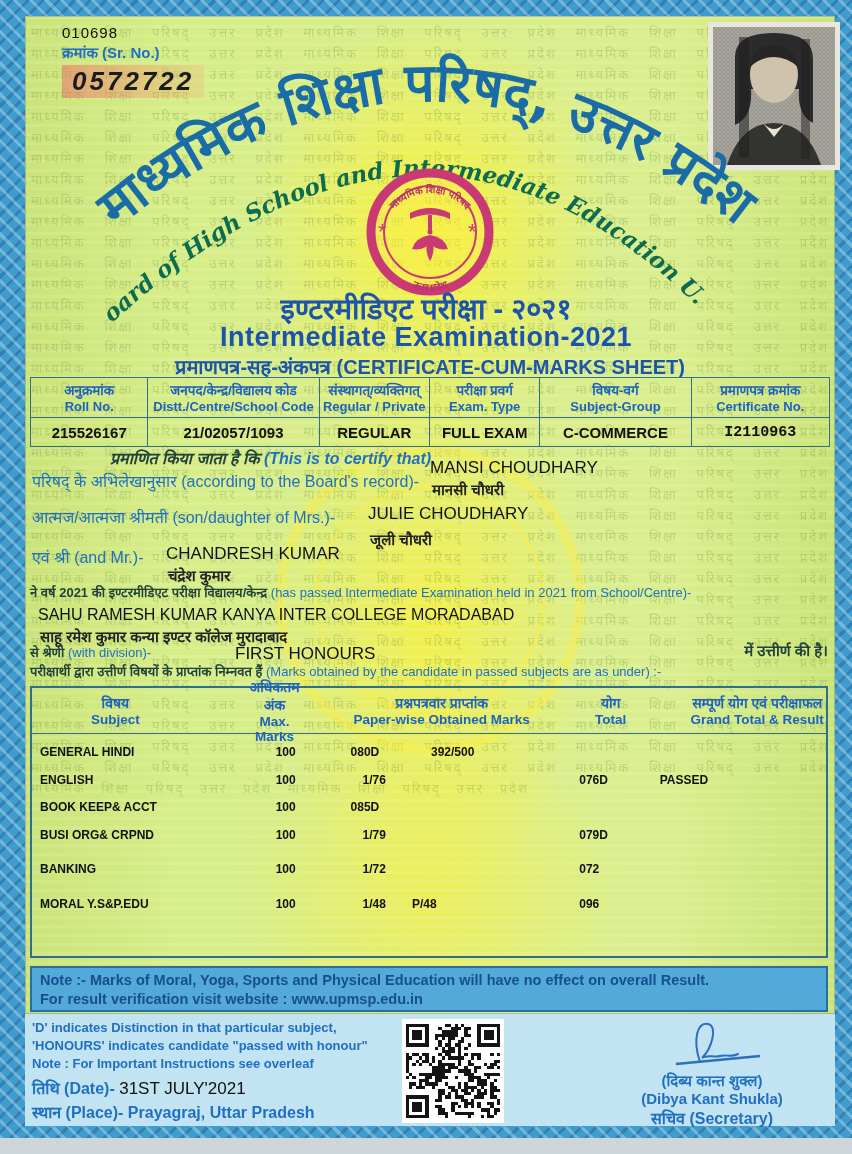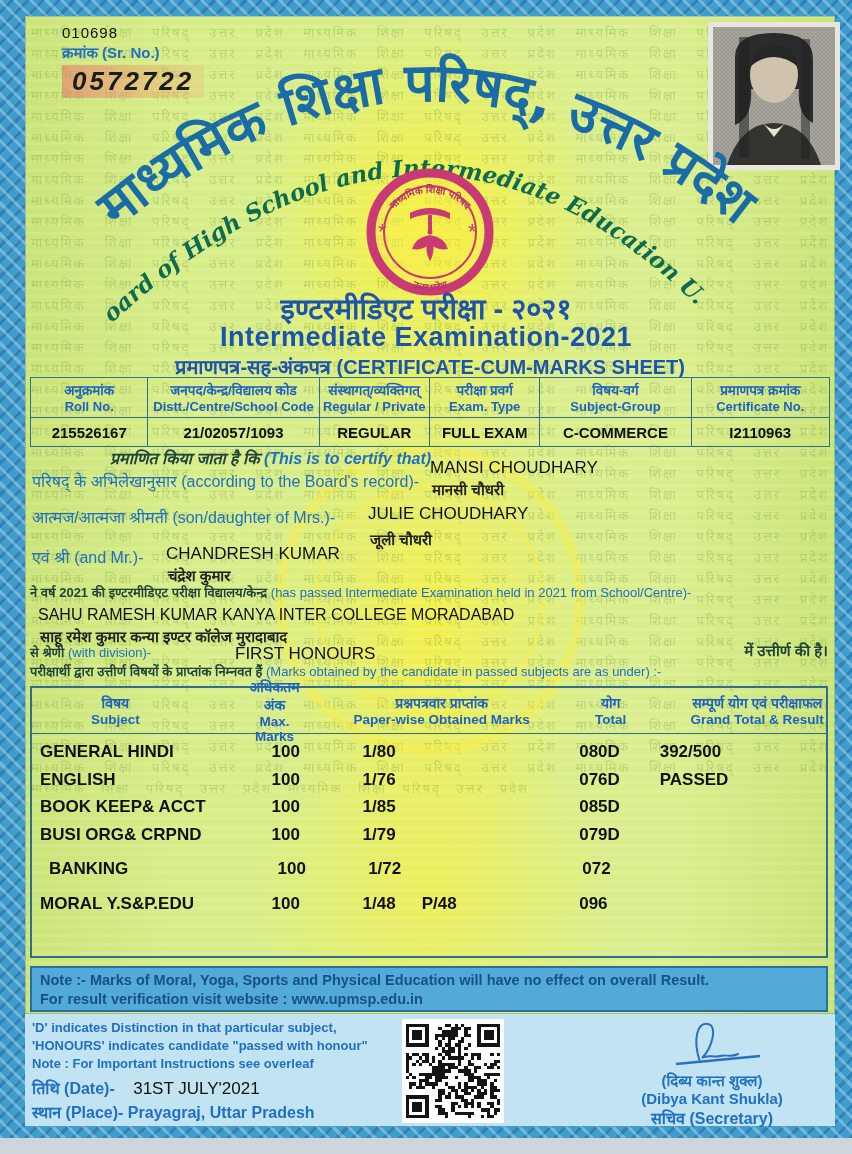--- a/index.html
+++ b/index.html
@@ -38,21 +38,21 @@
     border-bottom:1.5px solid #2e6f8f; color:#1e62c0; font-weight:bold; }
   .ihead .h1{ font-size:13.5px; line-height:17px; }
   .ihead .h2{ font-size:13px; line-height:15px; }
   .ival{ height:28px; display:flex; align-items:center; justify-content:center; font-size:15px; font-weight:bold; color:#111; }
   
   .mtable{ position:absolute; left:30px; top:686px; width:798px; height:272px; border:2px solid #2e6f8f; }
   .mhead{ position:absolute; left:0; right:0; top:0; height:46px; border-bottom:1.5px solid #2e6f8f; display:flex;gap:40px; }
   .mhc{ display:flex; flex-direction:column; justify-content:center; text-align:center; color:#1e62c0; font-weight:bold; }
   .mhc .h1{ font-size:14px; line-height:18px; }
   .mhc .h2{ font-size:13.5px; line-height:15px; }
-  .mrow{ position:absolute; left:0; right:0; height:24px; display:flex; font-size:17px; font-weight:bold; color:#111; line-height:24px; }
+  .mrow{ position:absolute; left:0; right:0; height:24px; display:flex; font-size:12px; font-weight:bold; color:#111; line-height:24px; }
   .c-sub{ width:26.3%; padding-left:8px; }
   .c-max{ width:11.3%; text-align:center; }
   .c-pap{ width:28.8%; padding-left:32px; }
   .c-tot{ width:11.9%; padding-left:20px; }
   .c-grd{ width:21.7%; padding-left:6px; }
   .p2{ display:inline-block; margin-left:26px; }
   .notebox{ position:absolute; left:30px; top:966px; width:798px; height:46px; background:#53a9d8;
     border:2px solid #2a6da0; color:#174f91; font-size:14.5px; font-weight:bold; padding:3px 8px; line-height:19px; }
   .photo{ position:absolute; left:708px; top:22px; width:132px; height:148px; background:#e9e7dd; padding:5px; }
   .serial-no{ font-size:26px; font-weight:bold; letter-spacing:3px; color:#1c1c1c; padding:1px 10px;
@@ -176,21 +176,21 @@
           <span class="h1">विषय-वर्ग</span>
           <span class="h2">Subject-Group</span>
         </div>
       <div class="ival">C-COMMERCE</div>
     </div>
     <div class="icol" style="width:17.3%;">
       <div class="ihead">
           <span class="h1">प्रमाणपत्र क्रमांक</span>
           <span class="h2">Certificate No.</span>
         </div>
-      <div class="ival" style="font-family:Liberation Sans, sans-serif;">I2110963</div>
+      <div class="ival" style="font-family:Liberation Mono, monospace;">I2110963</div>
     </div>
   </div>
 
   <div class="abs lbl16" style="left:110px; top:447px; font-style:italic; font-weight:bold;">
     <span class="dk">प्रमाणित किया जाता है कि</span>
     <span class="bl">(This is to certify that)</span>
   </div>
   <div class="abs bl lbl16" style="left:32px; top:470px;">
     <span>परिषद् के अभिलेखानुसार</span>
     <span>(according to the Board's record)-</span>
@@ -251,46 +251,44 @@
         </div>
       <div class="mhc c-grd" style="padding-left:0;">
           <span class="h1">सम्पूर्ण योग एवं परीक्षाफल</span>
           <span class="h2">Grand Total &amp; Result</span>
         </div>
     </div>
 
     <div class="mrow" style="top:52px;">
       <div class="c-sub">GENERAL HINDI</div>
       <div class="c-max">100</div>
-      <div class="c-pap"><span>1/80</span></div>
       <div class="c-tot">080D</div>
       <div class="c-grd">392/500</div>
     </div>
     <div class="mrow" style="top:80px;">
       <div class="c-sub">ENGLISH</div>
       <div class="c-max">100</div>
       <div class="c-pap"><span>1/76</span></div>
       <div class="c-tot">076D</div>
       <div class="c-grd">PASSED</div>
     </div>
     <div class="mrow" style="top:107px;">
       <div class="c-sub">BOOK KEEP&amp; ACCT</div>
       <div class="c-max">100</div>
-      <div class="c-pap"><span>1/85</span></div>
       <div class="c-tot">085D</div>
       <div class="c-grd"></div>
     </div>
     <div class="mrow" style="top:135px;">
       <div class="c-sub">BUSI ORG&amp; CRPND</div>
       <div class="c-max">100</div>
       <div class="c-pap"><span>1/79</span></div>
       <div class="c-tot">079D</div>
       <div class="c-grd"></div>
     </div>
-    <div class="mrow" style="top:169px;margin-left:9px;">
+    <div class="mrow" style="top:169px;">
       <div class="c-sub">BANKING</div>
       <div class="c-max">100</div>
       <div class="c-pap"><span>1/72</span></div>
       <div class="c-tot">072</div>
       <div class="c-grd"></div>
     </div>
     <div class="mrow" style="top:204px;">
       <div class="c-sub">MORAL Y.S&amp;P.EDU</div>
       <div class="c-max">100</div>
       <div class="c-pap"><span>1/48</span><span class="p2">P/48</span></div>
@@ -303,21 +301,21 @@
     <div>Note :- Marks of Moral, Yoga, Sports and Physical Education will have no effect on overall Result.</div>
     <div>For result verification visit website : www.upmsp.edu.in</div>
   </div>
 
   <div class="abs bl lbl15" style="left:32px; top:1020px; font-weight:bold;">'D' indicates Distinction in that particular subject,</div>
   <div class="abs bl lbl15" style="left:32px; top:1038px; font-weight:bold;">'HONOURS' indicates candidate "passed with honour"</div>
   <div class="abs bl lbl15" style="left:32px; top:1056px; font-weight:bold;">Note : For Important Instructions see overleaf</div>
 
   <div class="abs" style="left:32px; top:1077px;">
     <span class="bl" style="font-size:16px; font-weight:bold;">तिथि (Date)-</span>
-    <span class="blk" style="font-size:17px; margin-left:14px;">31ST JULY'2021</span>
+    <span class="blk" style="font-size:17px; ">31ST JULY'2021</span>
   </div>
   <div class="abs" style="left:32px; top:1101px;">
     <span class="bl" style="font-size:16px; font-weight:bold;">स्थान (Place)-</span>
     <span class="bl" style="font-size:16px; font-weight:bold;">Prayagraj, Uttar Pradesh</span>
   </div>
 
   <div class="qr">
     <svg width="94" height="96" viewBox="0 0 29 29" shape-rendering="crispEdges">
       <rect width="29" height="29" fill="#fff"></rect>
       <path id="qr-modules" fill="#141414" d="M12 0h1v1h-1zM13 0h1v1h-1zM15 0h1v1h-1zM17 0h1v1h-1zM10 1h1v1h-1zM14 1h1v1h-1zM15 1h1v1h-1zM16 1h1v1h-1zM18 1h1v1h-1zM19 1h1v1h-1zM11 2h1v1h-1zM12 2h1v1h-1zM13 2h1v1h-1zM14 2h1v1h-1zM15 2h1v1h-1zM18 2h1v1h-1zM9 3h1v1h-1zM10 3h1v1h-1zM11 3h1v1h-1zM12 3h1v1h-1zM13 3h1v1h-1zM14 3h1v1h-1zM15 3h1v1h-1zM18 3h1v1h-1zM19 3h1v1h-1zM9 4h1v1h-1zM11 4h1v1h-1zM13 4h1v1h-1zM14 4h1v1h-1zM17 4h1v1h-1zM10 5h1v1h-1zM13 5h1v1h-1zM16 5h1v1h-1zM17 5h1v1h-1zM10 6h1v1h-1zM12 6h1v1h-1zM13 6h1v1h-1zM15 6h1v1h-1zM16 6h1v1h-1zM19 6h1v1h-1zM9 7h1v1h-1zM11 7h1v1h-1zM13 7h1v1h-1zM14 7h1v1h-1zM16 7h1v1h-1zM18 7h1v1h-1zM11 8h1v1h-1zM12 8h1v1h-1zM13 8h1v1h-1zM14 8h1v1h-1zM16 8h1v1h-1zM0 9h1v1h-1zM2 9h1v1h-1zM3 9h1v1h-1zM5 9h1v1h-1zM6 9h1v1h-1zM10 9h1v1h-1zM12 9h1v1h-1zM13 9h1v1h-1zM16 9h1v1h-1zM18 9h1v1h-1zM20 9h1v1h-1zM21 9h1v1h-1zM22 9h1v1h-1zM26 9h1v1h-1zM28 9h1v1h-1zM0 10h1v1h-1zM1 10h1v1h-1zM4 10h1v1h-1zM6 10h1v1h-1zM8 10h1v1h-1zM11 10h1v1h-1zM13 10h1v1h-1zM14 10h1v1h-1zM15 10h1v1h-1zM16 10h1v1h-1zM17 10h1v1h-1zM20 10h1v1h-1zM22 10h1v1h-1zM0 11h1v1h-1zM3 11h1v1h-1zM5 11h1v1h-1zM6 11h1v1h-1zM8 11h1v1h-1zM10 11h1v1h-1zM16 11h1v1h-1zM19 11h1v1h-1zM27 11h1v1h-1zM28 11h1v1h-1zM0 12h1v1h-1zM2 12h1v1h-1zM4 12h1v1h-1zM7 12h1v1h-1zM10 12h1v1h-1zM11 12h1v1h-1zM12 12h1v1h-1zM13 12h1v1h-1zM14 12h1v1h-1zM16 12h1v1h-1zM19 12h1v1h-1zM20 12h1v1h-1zM24 12h1v1h-1zM26 12h1v1h-1zM27 12h1v1h-1zM0 13h1v1h-1zM8 13h1v1h-1zM9 13h1v1h-1zM10 13h1v1h-1zM11 13h1v1h-1zM13 13h1v1h-1zM14 13h1v1h-1zM15 13h1v1h-1zM18 13h1v1h-1zM21 13h1v1h-1zM22 13h1v1h-1zM25 13h1v1h-1zM26 13h1v1h-1zM28 13h1v1h-1zM0 14h1v1h-1zM8 14h1v1h-1zM9 14h1v1h-1zM10 14h1v1h-1zM11 14h1v1h-1zM12 14h1v1h-1zM13 14h1v1h-1zM16 14h1v1h-1zM17 14h1v1h-1zM18 14h1v1h-1zM19 14h1v1h-1zM21 14h1v1h-1zM1 15h1v1h-1zM4 15h1v1h-1zM5 15h1v1h-1zM6 15h1v1h-1zM7 15h1v1h-1zM8 15h1v1h-1zM9 15h1v1h-1zM10 15h1v1h-1zM11 15h1v1h-1zM18 15h1v1h-1zM19 15h1v1h-1zM20 15h1v1h-1zM24 15h1v1h-1zM25 15h1v1h-1zM26 15h1v1h-1zM27 15h1v1h-1zM28 15h1v1h-1zM0 16h1v1h-1zM2 16h1v1h-1zM6 16h1v1h-1zM7 16h1v1h-1zM9 16h1v1h-1zM10 16h1v1h-1zM11 16h1v1h-1zM12 16h1v1h-1zM15 16h1v1h-1zM19 16h1v1h-1zM20 16h1v1h-1zM21 16h1v1h-1zM22 16h1v1h-1zM25 16h1v1h-1zM4 17h1v1h-1zM5 17h1v1h-1zM6 17h1v1h-1zM9 17h1v1h-1zM10 17h1v1h-1zM19 17h1v1h-1zM20 17h1v1h-1zM22 17h1v1h-1zM23 17h1v1h-1zM24 17h1v1h-1zM27 17h1v1h-1zM1 18h1v1h-1zM2 18h1v1h-1zM4 18h1v1h-1zM6 18h1v1h-1zM7 18h1v1h-1zM8 18h1v1h-1zM9 18h1v1h-1zM12 18h1v1h-1zM16 18h1v1h-1zM18 18h1v1h-1zM22 18h1v1h-1zM23 18h1v1h-1zM24 18h1v1h-1zM26 18h1v1h-1zM1 19h1v1h-1zM3 19h1v1h-1zM4 19h1v1h-1zM5 19h1v1h-1zM8 19h1v1h-1zM13 19h1v1h-1zM14 19h1v1h-1zM16 19h1v1h-1zM18 19h1v1h-1zM19 19h1v1h-1zM20 19h1v1h-1zM21 19h1v1h-1zM23 19h1v1h-1zM26 19h1v1h-1zM27 19h1v1h-1zM10 20h1v1h-1zM11 20h1v1h-1zM14 20h1v1h-1zM15 20h1v1h-1zM17 20h1v1h-1zM18 20h1v1h-1zM20 20h1v1h-1zM22 20h1v1h-1zM24 20h1v1h-1zM26 20h1v1h-1zM27 20h1v1h-1zM28 20h1v1h-1zM10 21h1v1h-1zM11 21h1v1h-1zM13 21h1v1h-1zM15 21h1v1h-1zM18 21h1v1h-1zM19 21h1v1h-1zM22 21h1v1h-1zM23 21h1v1h-1zM24 21h1v1h-1zM26 21h1v1h-1zM10 22h1v1h-1zM12 22h1v1h-1zM13 22h1v1h-1zM15 22h1v1h-1zM16 22h1v1h-1zM17 22h1v1h-1zM21 22h1v1h-1zM22 22h1v1h-1zM23 22h1v1h-1zM26 22h1v1h-1zM27 22h1v1h-1zM9 23h1v1h-1zM10 23h1v1h-1zM17 23h1v1h-1zM18 23h1v1h-1zM20 23h1v1h-1zM28 23h1v1h-1zM14 24h1v1h-1zM15 24h1v1h-1zM18 24h1v1h-1zM19 24h1v1h-1zM20 24h1v1h-1zM22 24h1v1h-1zM25 24h1v1h-1zM26 24h1v1h-1zM28 24h1v1h-1zM9 25h1v1h-1zM10 25h1v1h-1zM14 25h1v1h-1zM16 25h1v1h-1zM18 25h1v1h-1zM20 25h1v1h-1zM22 25h1v1h-1zM26 25h1v1h-1zM10 26h1v1h-1zM11 26h1v1h-1zM14 26h1v1h-1zM23 26h1v1h-1zM24 26h1v1h-1zM25 26h1v1h-1zM27 26h1v1h-1zM28 26h1v1h-1zM10 27h1v1h-1zM11 27h1v1h-1zM12 27h1v1h-1zM15 27h1v1h-1zM16 27h1v1h-1zM17 27h1v1h-1zM18 27h1v1h-1zM19 27h1v1h-1zM20 27h1v1h-1zM25 27h1v1h-1zM27 27h1v1h-1zM12 28h1v1h-1zM19 28h1v1h-1zM23 28h1v1h-1zM25 28h1v1h-1zM26 28h1v1h-1z"></path>

